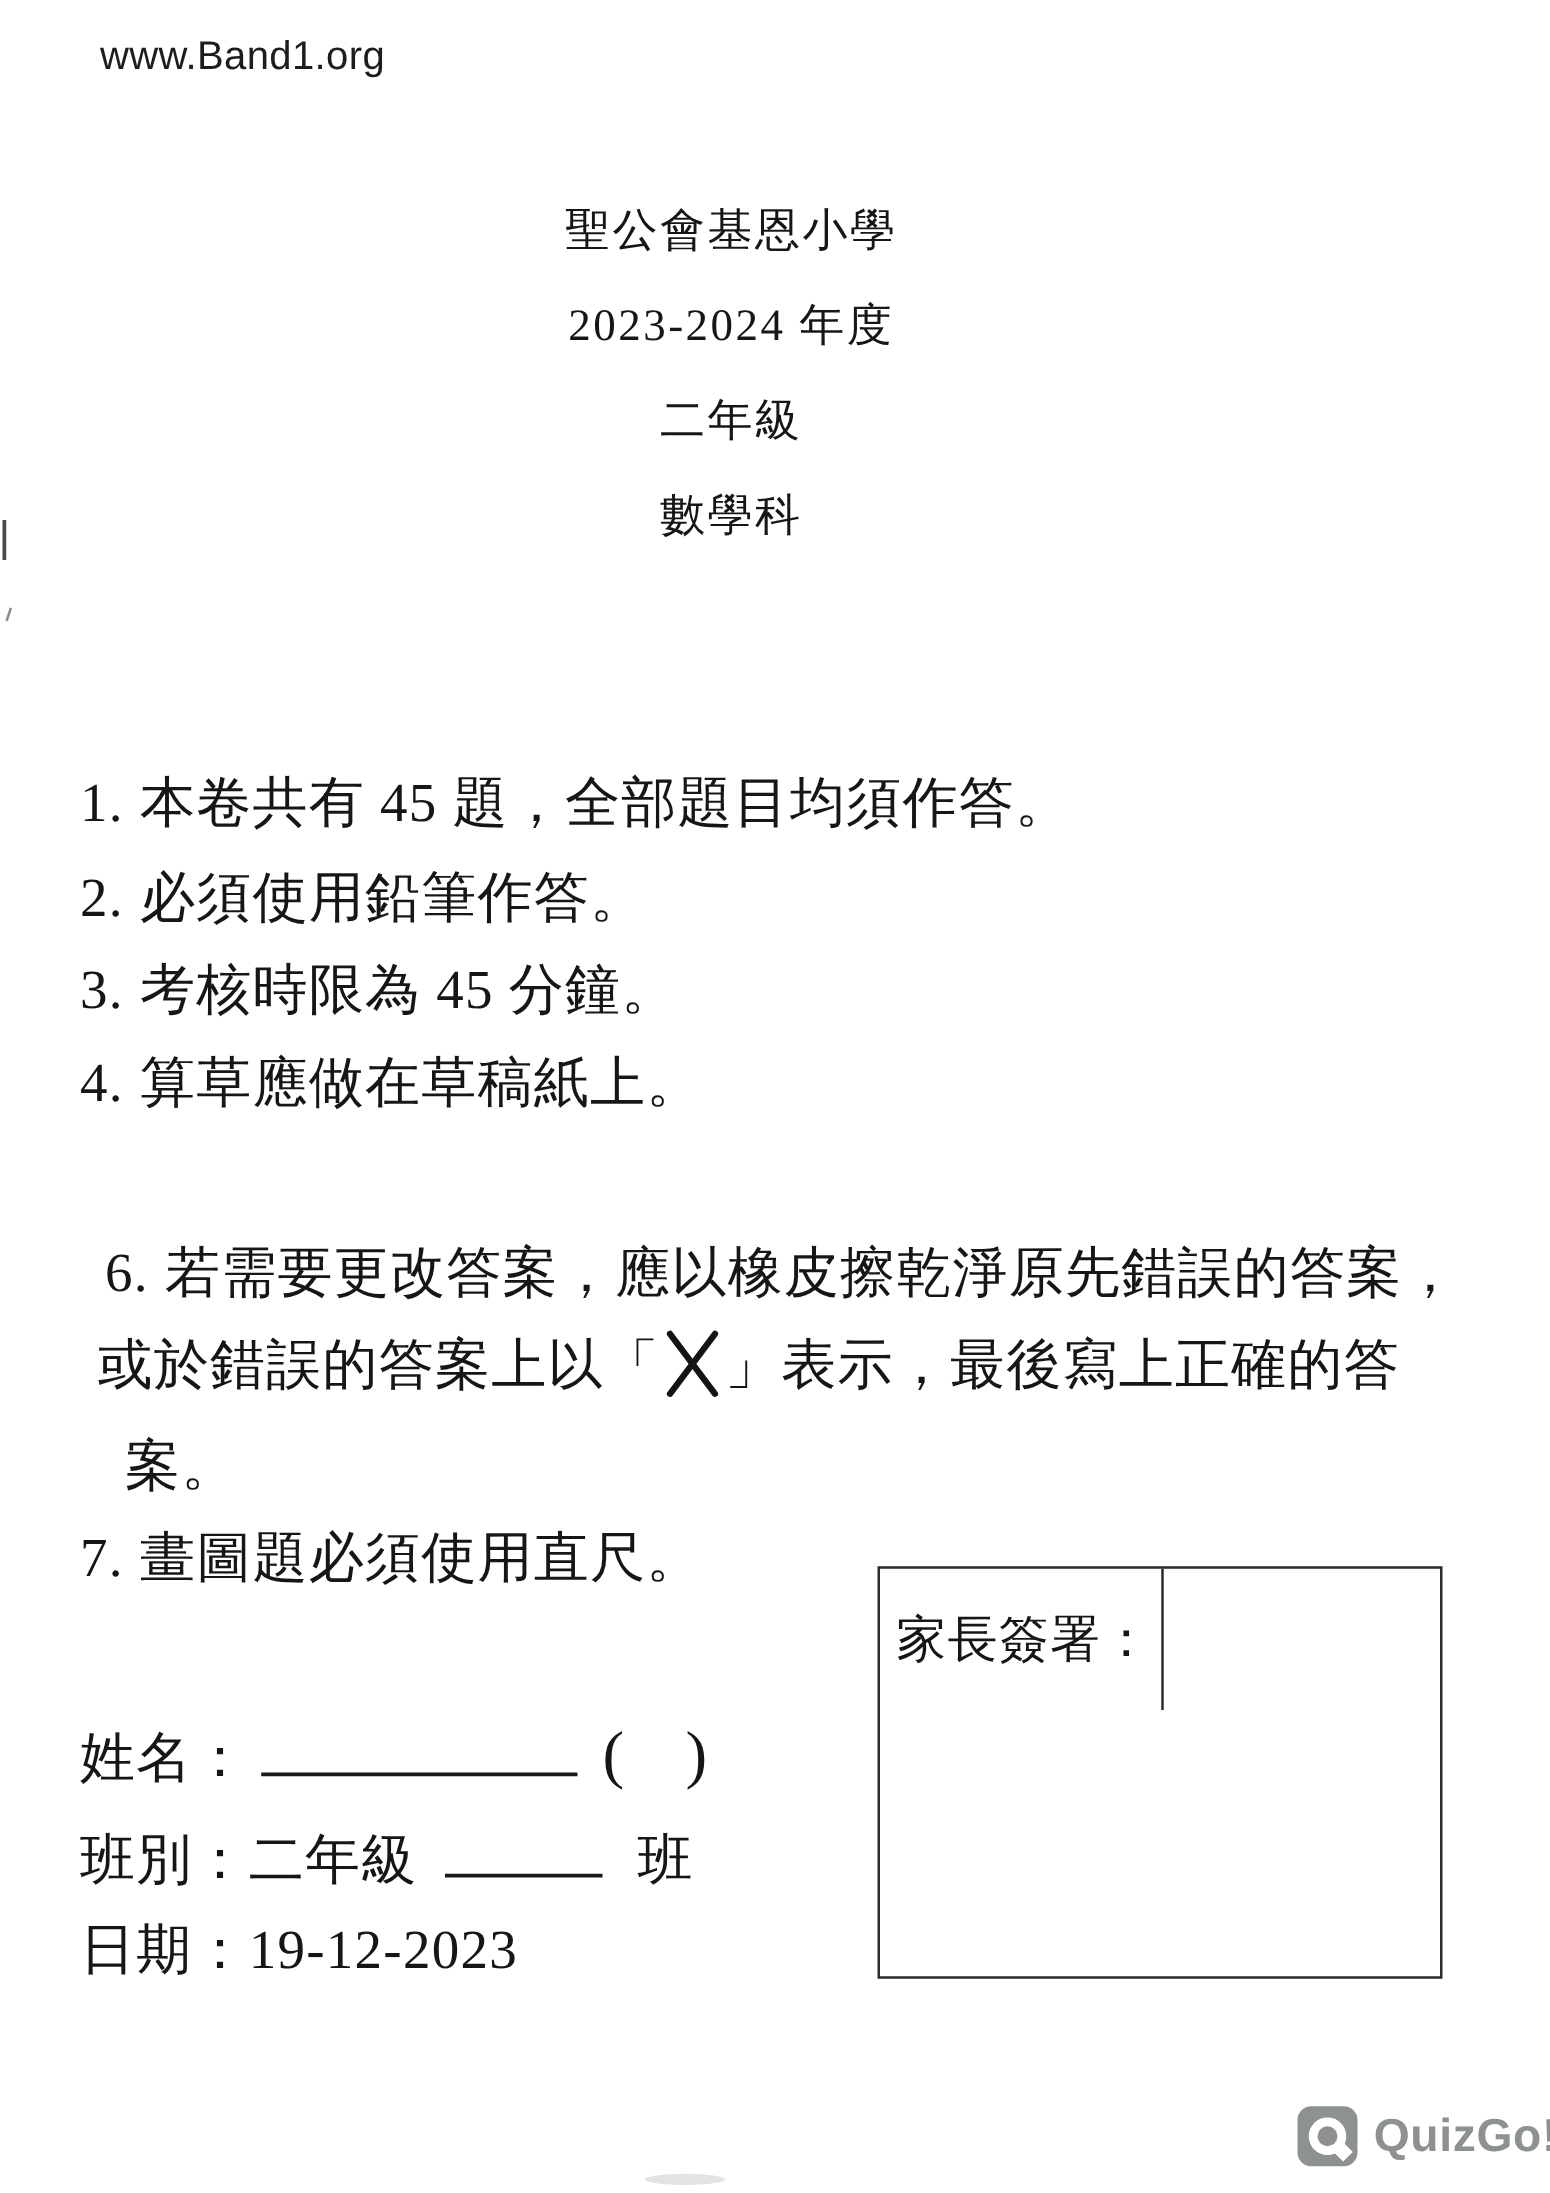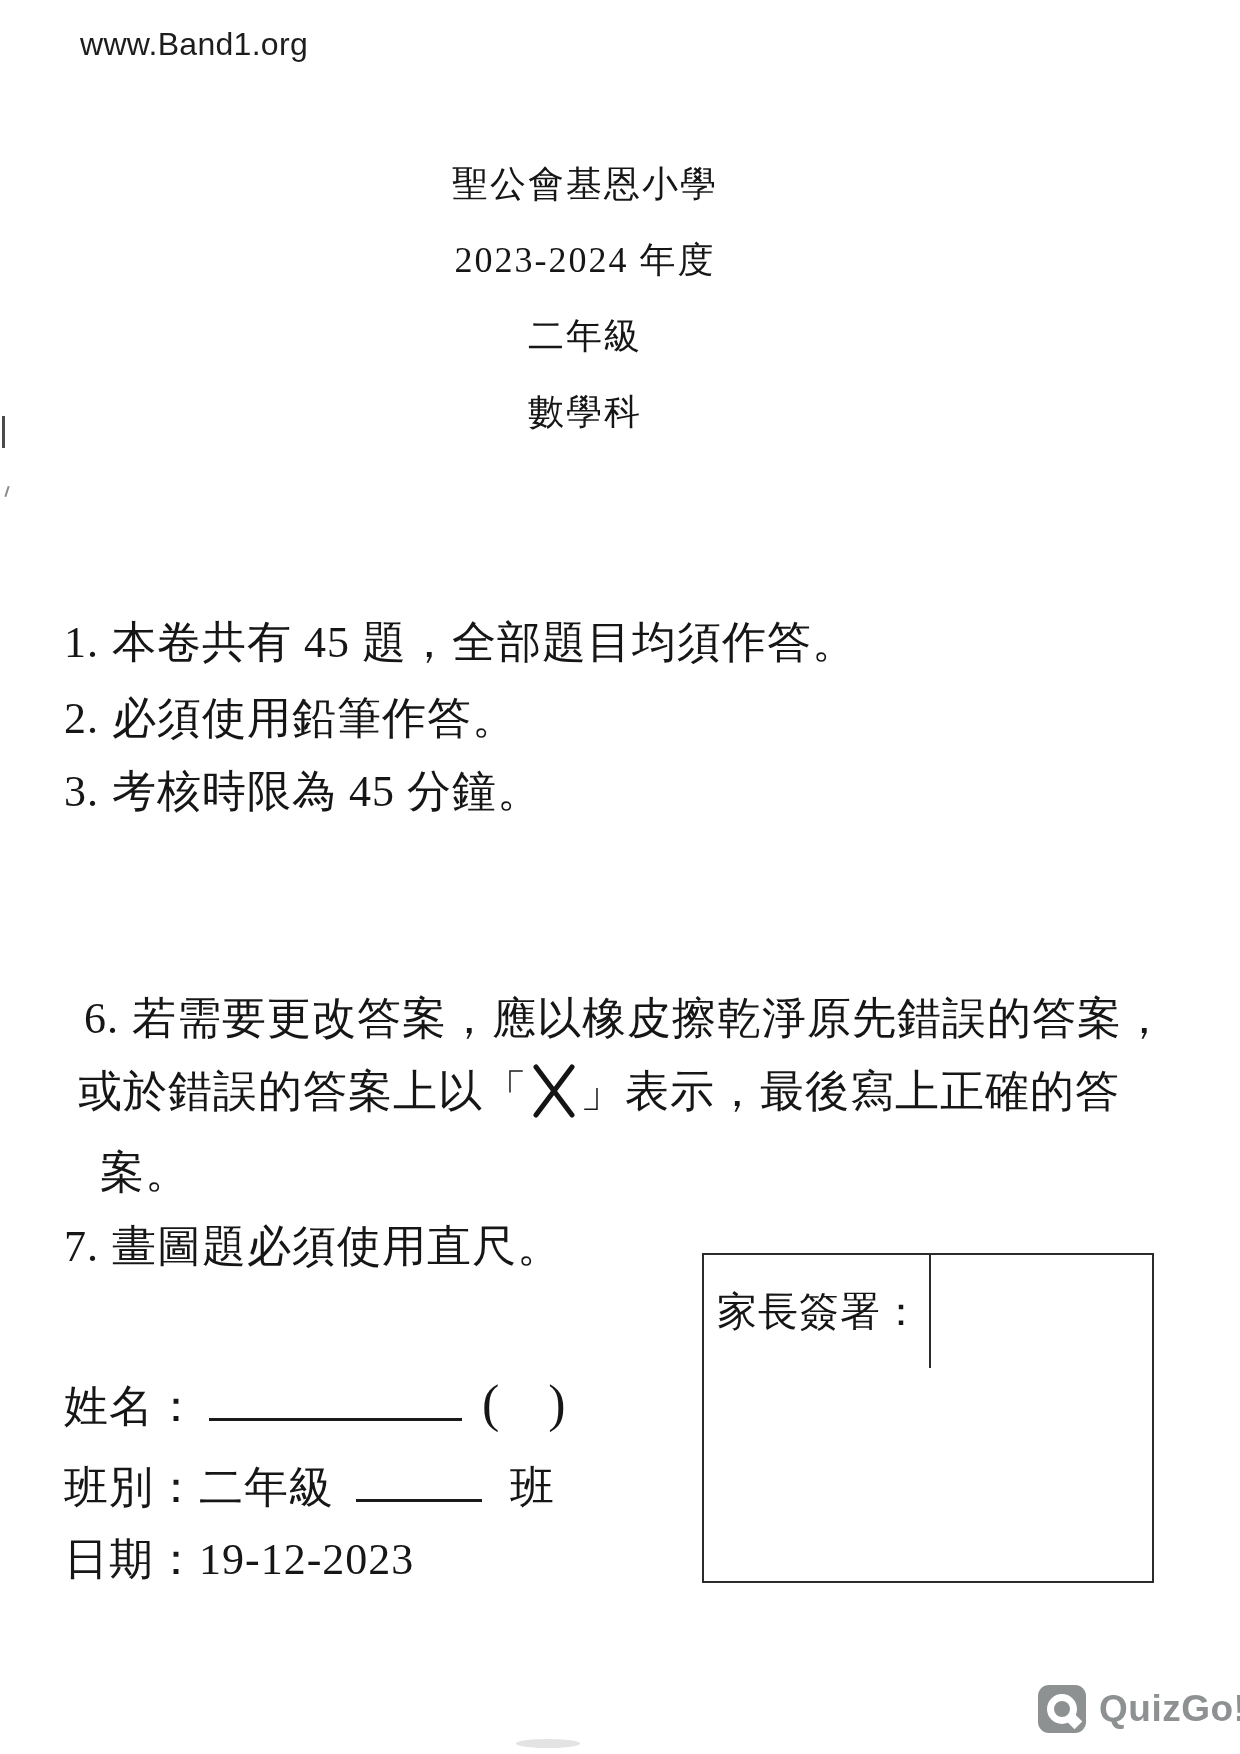--- a/index.html
+++ b/index.html
@@ -69,20 +69,23 @@
 
   <div class="line" style="left:64px; top:614px;">
     <span class="num">1.</span><span>本卷共有 45 題，全部題目均須作答。</span>
   </div>
   <div class="line" style="left:64px; top:690px;">
     <span class="num">2.</span><span>必須使用鉛筆作答。</span>
   </div>
   <div class="line" style="left:64px; top:763px;">
     <span class="num">3.</span><span>考核時限為 45 分鐘。</span>
   </div>
+  <div class="line" style="left:64px; top:838px;">
+    <span class="num">4.</span><span>算草應做在草稿紙上。</span>
+  </div>
   <div class="line" style="left:64px; top:990px;margin-left:20px;">
     <span class="num">6.</span><span>若需要更改答案，應以橡皮擦乾淨原先錯誤的答案，</span>
   </div>
   <div class="line" style="left:78px; top:1062px;">
     <span>或於錯誤的答案上以「</span><span class="cross-wrap"><svg width="46" height="58" viewBox="0 0 46 58">
           <line x1="5" y1="5" x2="41" y2="53" stroke="#141414" stroke-width="5" stroke-linecap="round"></line>
           <line x1="41" y1="5" x2="5" y2="53" stroke="#141414" stroke-width="5" stroke-linecap="round"></line>
         </svg></span><span>」表示，最後寫上正確的答</span>
   </div>
   <div class="line" style="left:100px; top:1144px;">案。</div>

